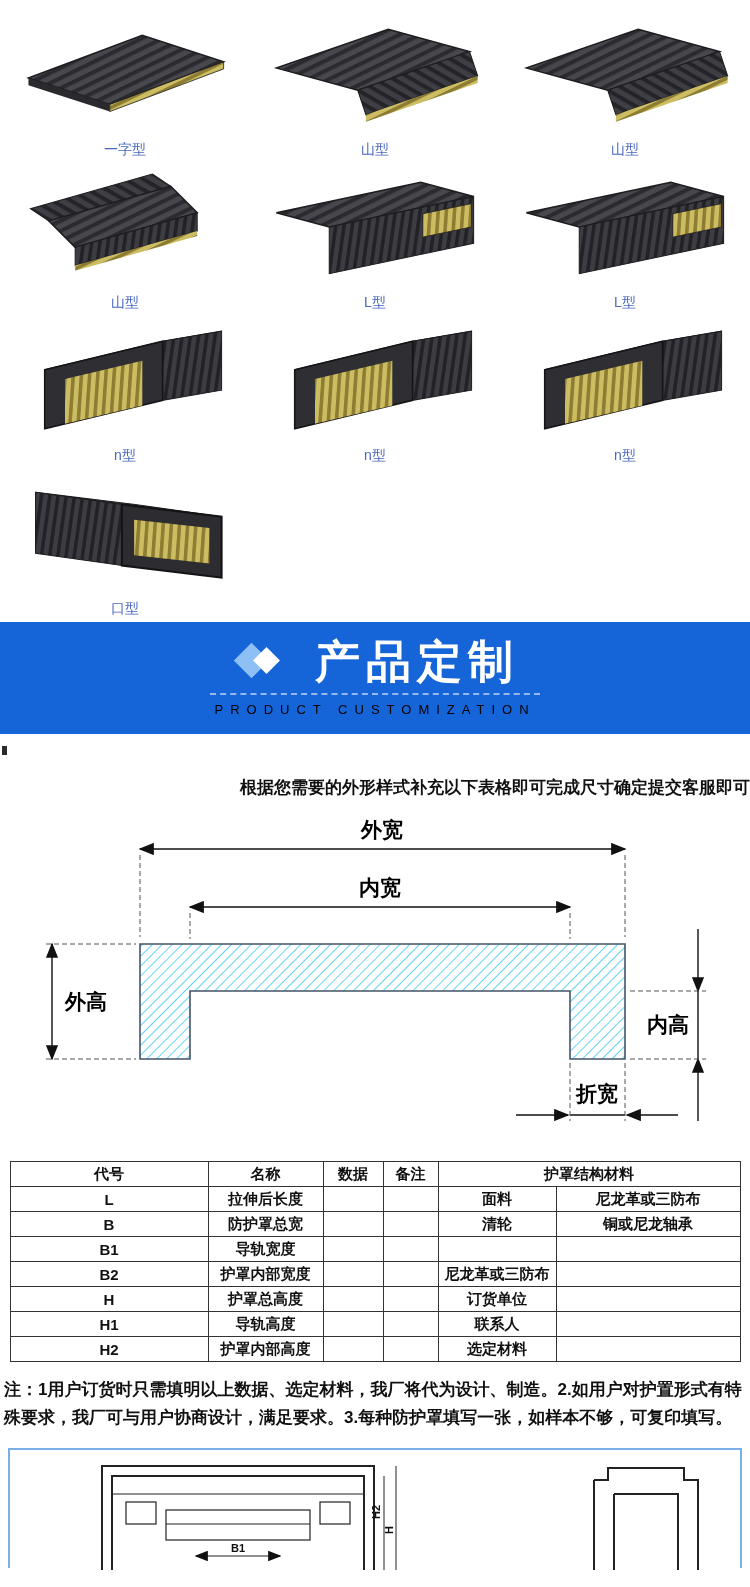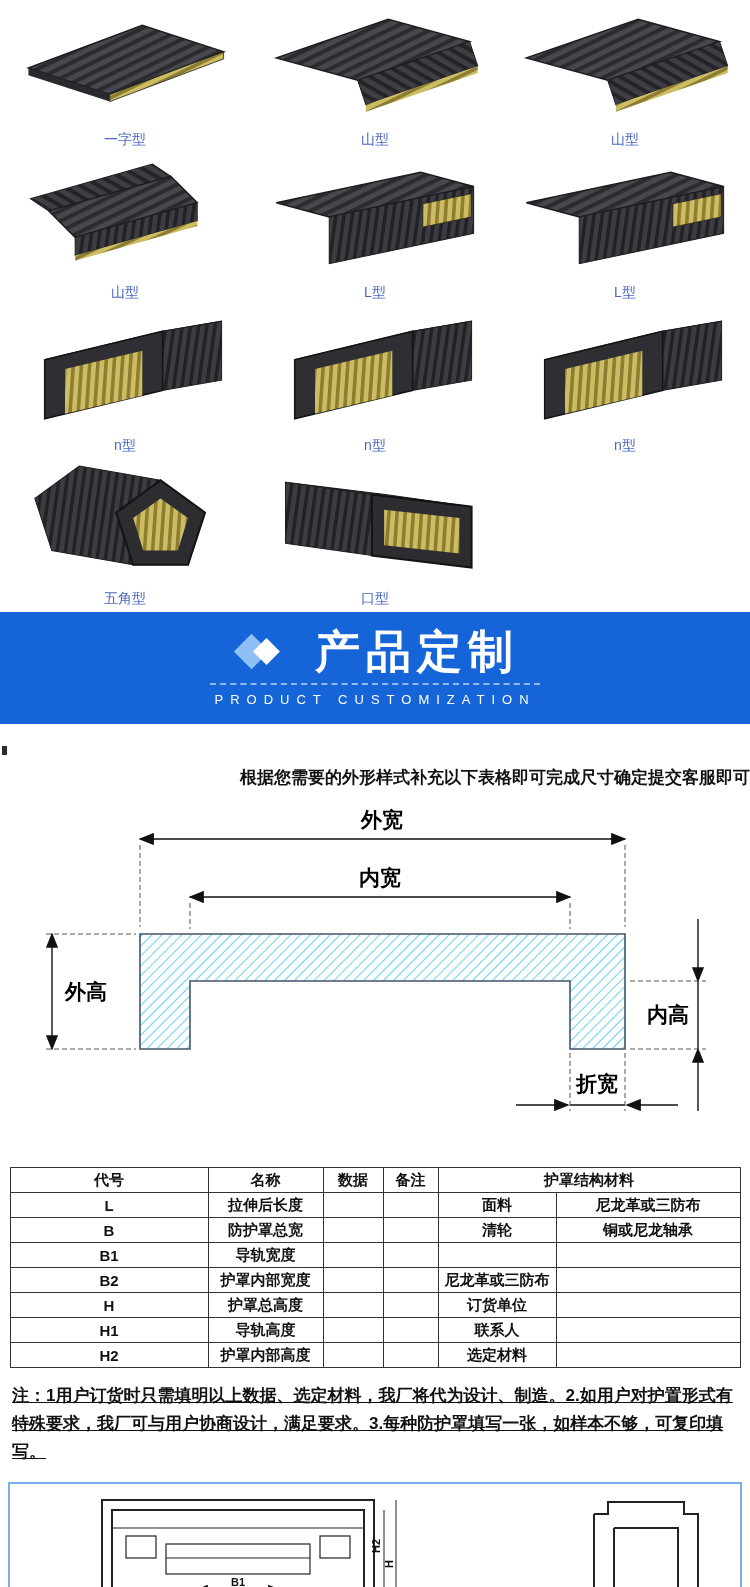--- a/index.html
+++ b/index.html
@@ -1,41 +1,41 @@
 <!DOCTYPE html>
 <html><head>
 <meta charset="utf-8">
 <style>
   html,body{margin:0;padding:0;}
   body{
     width:750px;height:1587px;overflow:hidden;background:#fff;position:relative;
     font-family:"Liberation Sans","DejaVu Sans",sans-serif;color:#111;
   }
   
-  .grid{display:flex;flex-wrap:wrap;width:750px;}
+  .grid{display:flex;flex-wrap:wrap;padding-top:10px;width:750px;}
   .cell{width:250px;height:153px;display:flex;flex-direction:column;align-items:center;justify-content:flex-end;box-sizing:border-box;padding-bottom:4px;}
   .cell svg.art{display:block;margin-bottom:2px;}
   .cell-label{color:#4a68c0;font-size:14px;line-height:20px;height:20px;}
   
   .banner{height:112px;background:#1565d9;display:flex;flex-direction:column;align-items:center;justify-content:center;color:#fff;}
-  .banner-title-row{display:flex;align-items:center;gap:28px;}
+  .banner-title-row{display:flex;gap:28px;}
   .banner-title{font-size:45px;font-weight:bold;letter-spacing:6px;line-height:1;}
   .dash-rule{width:330px;border-top:2px dashed rgba(255,255,255,.55);margin:9px 0 7px;}
-  .banner-subtitle{font-size:13px;letter-spacing:7px;color:#ffffff;}
+  .banner-subtitle{font-size:13px;letter-spacing:7px;color:#000000;}
   .stray{position:absolute;left:2px;top:746px;width:5px;height:9px;background:#2b2b2b;}
   
   .instruction{margin:42px 0 6px;text-align:right;font-size:17px;font-weight:bold;}
   
   .diagram{display:block;margin:10px auto 0;}
   .dimtext{font-size:21px;font-weight:bold;fill:#000;}
   
-  table.spec{border-collapse:collapse;margin:28px auto 0;width:730px;table-layout:fixed;}
+  table.spec{border-collapse:collapse;margin:12px auto 0;width:730px;table-layout:fixed;}
   .spec th,.spec td{border:1px solid #333;height:24px;text-align:center;font-size:15px;font-weight:bold;padding:0 2px;overflow:hidden;white-space:nowrap;}
   
-  .note{font-size:17px;font-weight:bold;line-height:1.65;margin:14px 12px 0;text-decoration:underline;}
+  .note{font-size:17px;font-weight:bold;line-height:1.65;margin:14px 4px 0;}
   
   .bottom-box{margin:16px 8px 0;border:2px solid #7ab0e8;border-bottom:0;height:120px;display:flex;justify-content:space-between;align-items:flex-start;padding:10px 34px 0 86px;box-sizing:border-box;background:#fff;}
   .smalltext{font-size:11px;fill:#111;font-weight:bold;}
 </style>
 </head>
 <body>
 
 <svg width="0" height="0" style="position:absolute" aria-hidden="true">
   <defs>
     <pattern id="plA" width="9" height="9" patternUnits="userSpaceOnUse" patternTransform="rotate(64)">
@@ -156,26 +156,20 @@
     <svg class="art" viewBox="0 0 210 120" width="216" height="122">
         <use href="#sym-n"></use>
       </svg>
     <div class="cell-label">n型</div>
   </div>
   <div class="cell">
     <svg class="art" viewBox="0 0 210 120" width="216" height="122">
         <use href="#sym-n"></use>
       </svg>
     <div class="cell-label">n型</div>
-  </div>
-  <div class="cell">
-    <svg class="art" viewBox="0 0 210 120" width="216" height="122">
-        <use href="#sym-pent"></use>
-      </svg>
-    <div class="cell-label">五角型</div>
   </div>
   <div class="cell">
     <svg class="art" viewBox="0 0 210 120" width="216" height="122">
         <use href="#sym-box"></use>
       </svg>
     <div class="cell-label">口型</div>
   </div>
 </div>
 
 <div class="banner">

